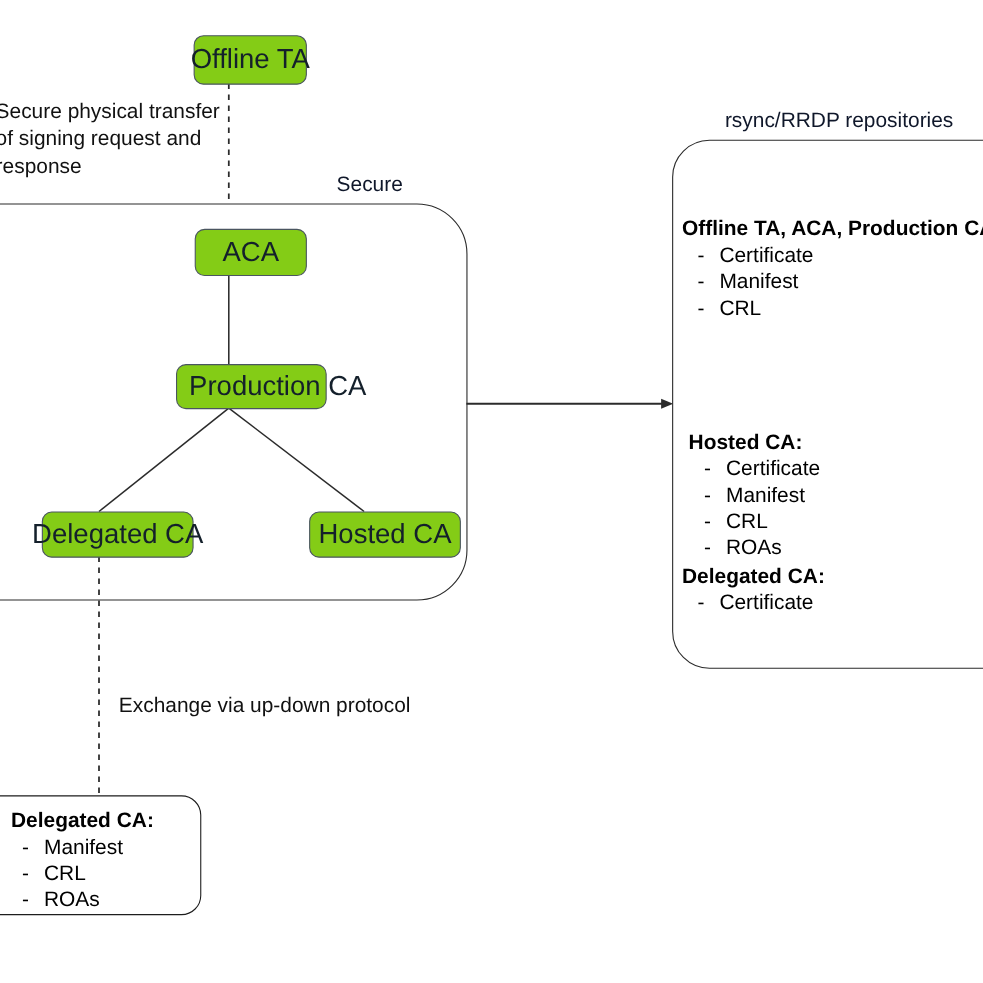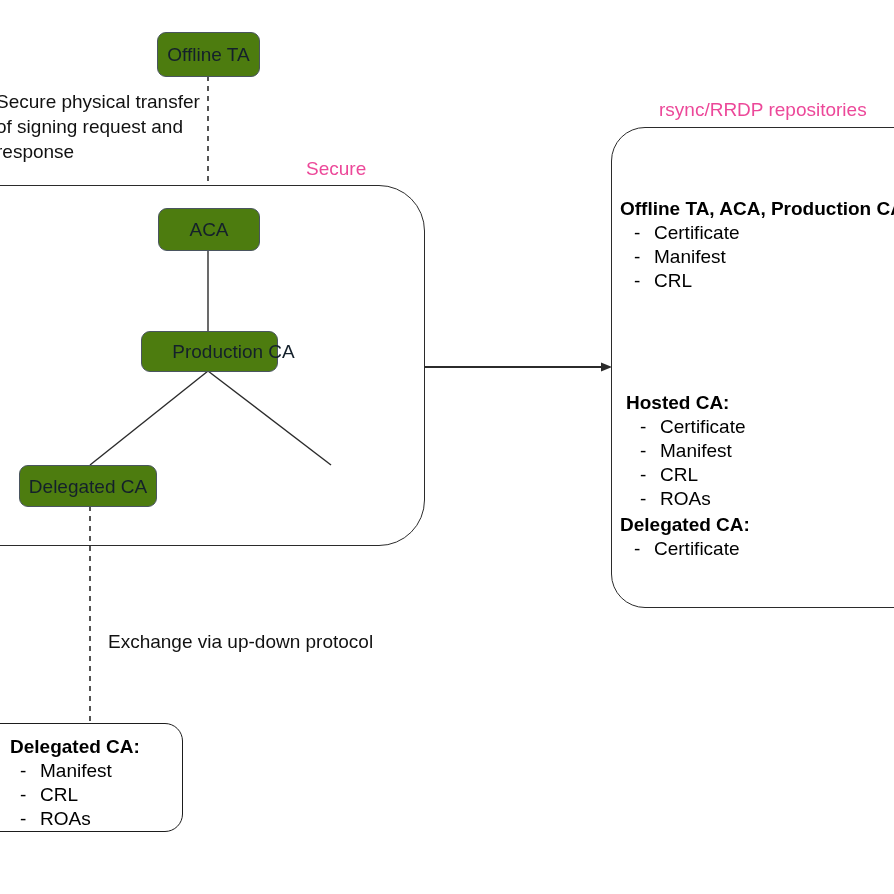--- a/index.html
+++ b/index.html
@@ -25,31 +25,32 @@
     top: 0;
     width: 894px;
     height: 894px;
     pointer-events: none;
   }
 
   
   .node {
     position: absolute;
     box-sizing: border-box;
-    background: #4d7c0f;
+    background: #84cc16;
     border: 1.4px solid #4a5560;
     border-radius: 9px;
     display: flex;
     align-items: center;
     justify-content: center;
-    font-size: 19px;
+    font-size: 25px;
     line-height: 1;
     color: #14202b;
     white-space: nowrap;
     z-index: 3;
+    margin-left: 19px;
   }
 
   
   .container-box {
     position: absolute;
     box-sizing: border-box;
     background: transparent;
     border: 1.3px solid #2b2b2b;
     border-radius: 46px;
     z-index: 1;
@@ -77,21 +78,21 @@
     font-size: 19px;
     line-height: 25px;
     color: #111111;
     white-space: pre;
     z-index: 4;
   }
   .caption {
     position: absolute;
     font-size: 19px;
     line-height: 22px;
-    color: #ec4899;
+    color: #0f172a;
     white-space: nowrap;
     background: #ffffff;
     padding: 0 6px;
     z-index: 5;
   }
 
   
   .grp {
     position: absolute;
     z-index: 4;
@@ -156,20 +157,21 @@
   <div class="caption" style="left:653px; top:99px;">rsync/RRDP repositories</div>
 
   <div class="node" style="left:157px; top:32px; width:103px; height:45px;">Offline TA</div>
 
   <div class="node" style="left:158px; top:208px; width:102px; height:43px;">ACA</div>
 
   <div class="node" style="left:141px; top:331px; width:137px; height:41px;padding-left:48px;">Production CA</div>
 
   <div class="node" style="left:19px; top:465px; width:138px; height:42px;">Delegated CA</div>
 
+  <div class="node" style="left:262px; top:465px; width:138px; height:42px;">Hosted CA</div>
 
   <div class="free-text" style="left:-4px; top:89px;">Secure physical transfer
 of signing request and
 response</div>
 
   <div class="free-text" style="left:108px; top:629px;">Exchange via up-down protocol</div>
 
 
   <div class="grp" style="left:620px; top:197px;">
     <div class="grp-title">Offline TA, ACA, Production CA:</div>

